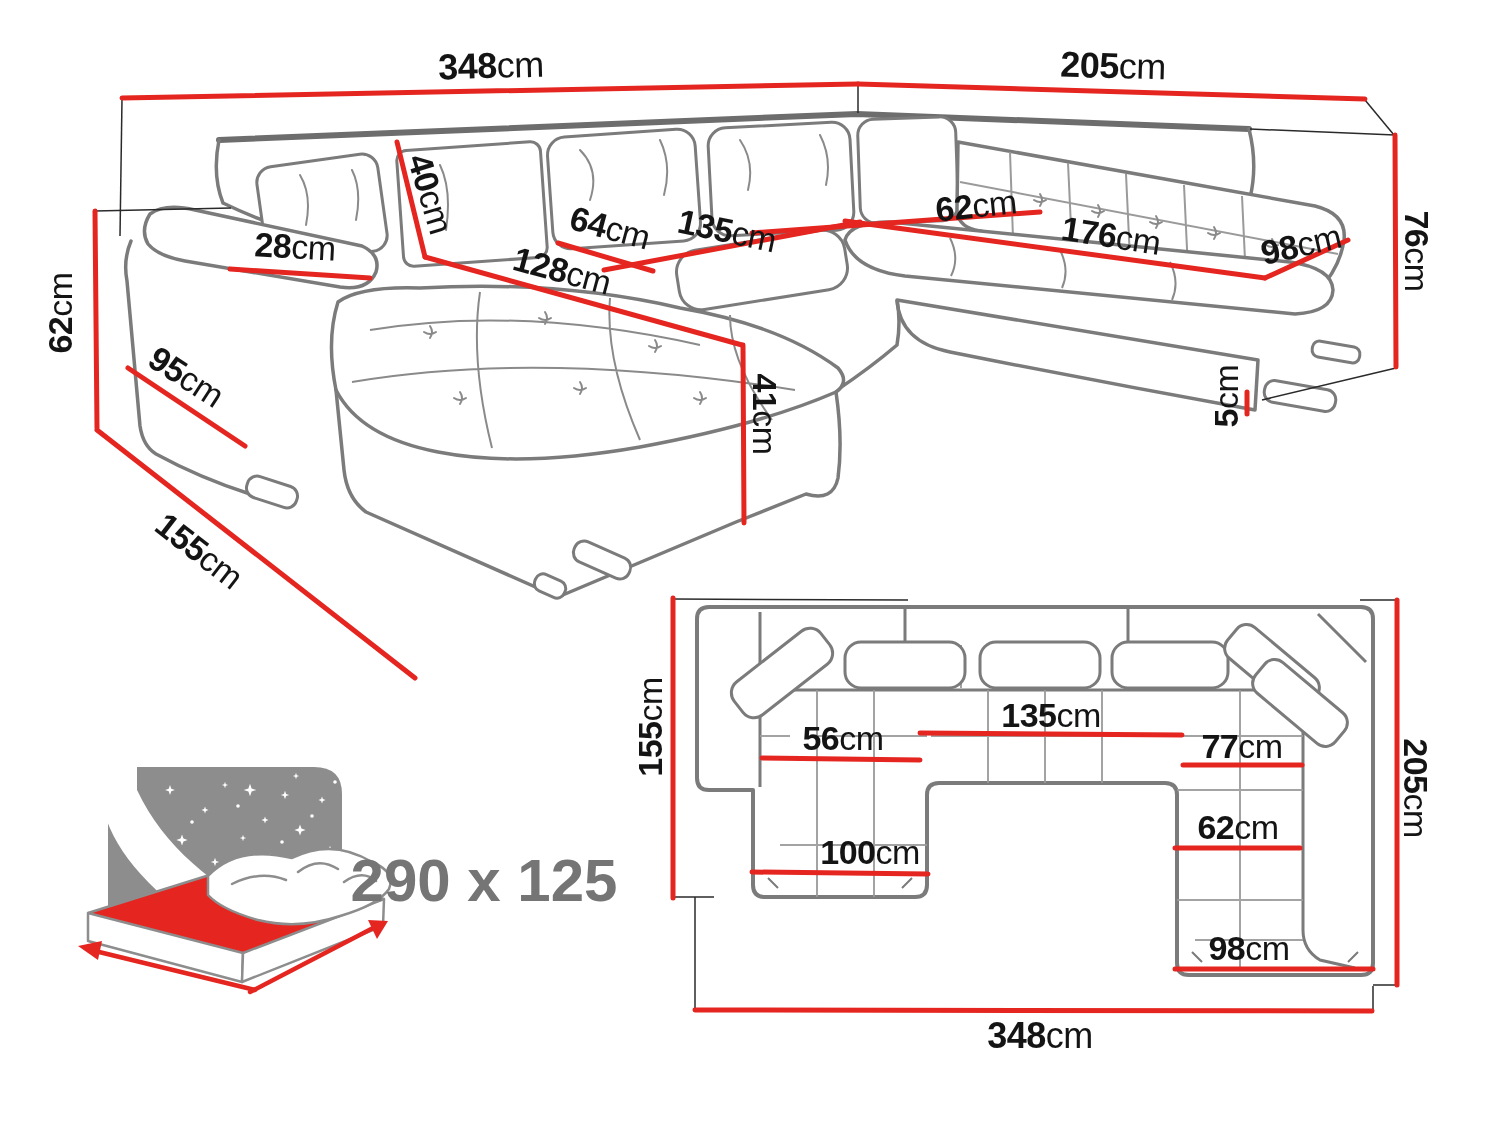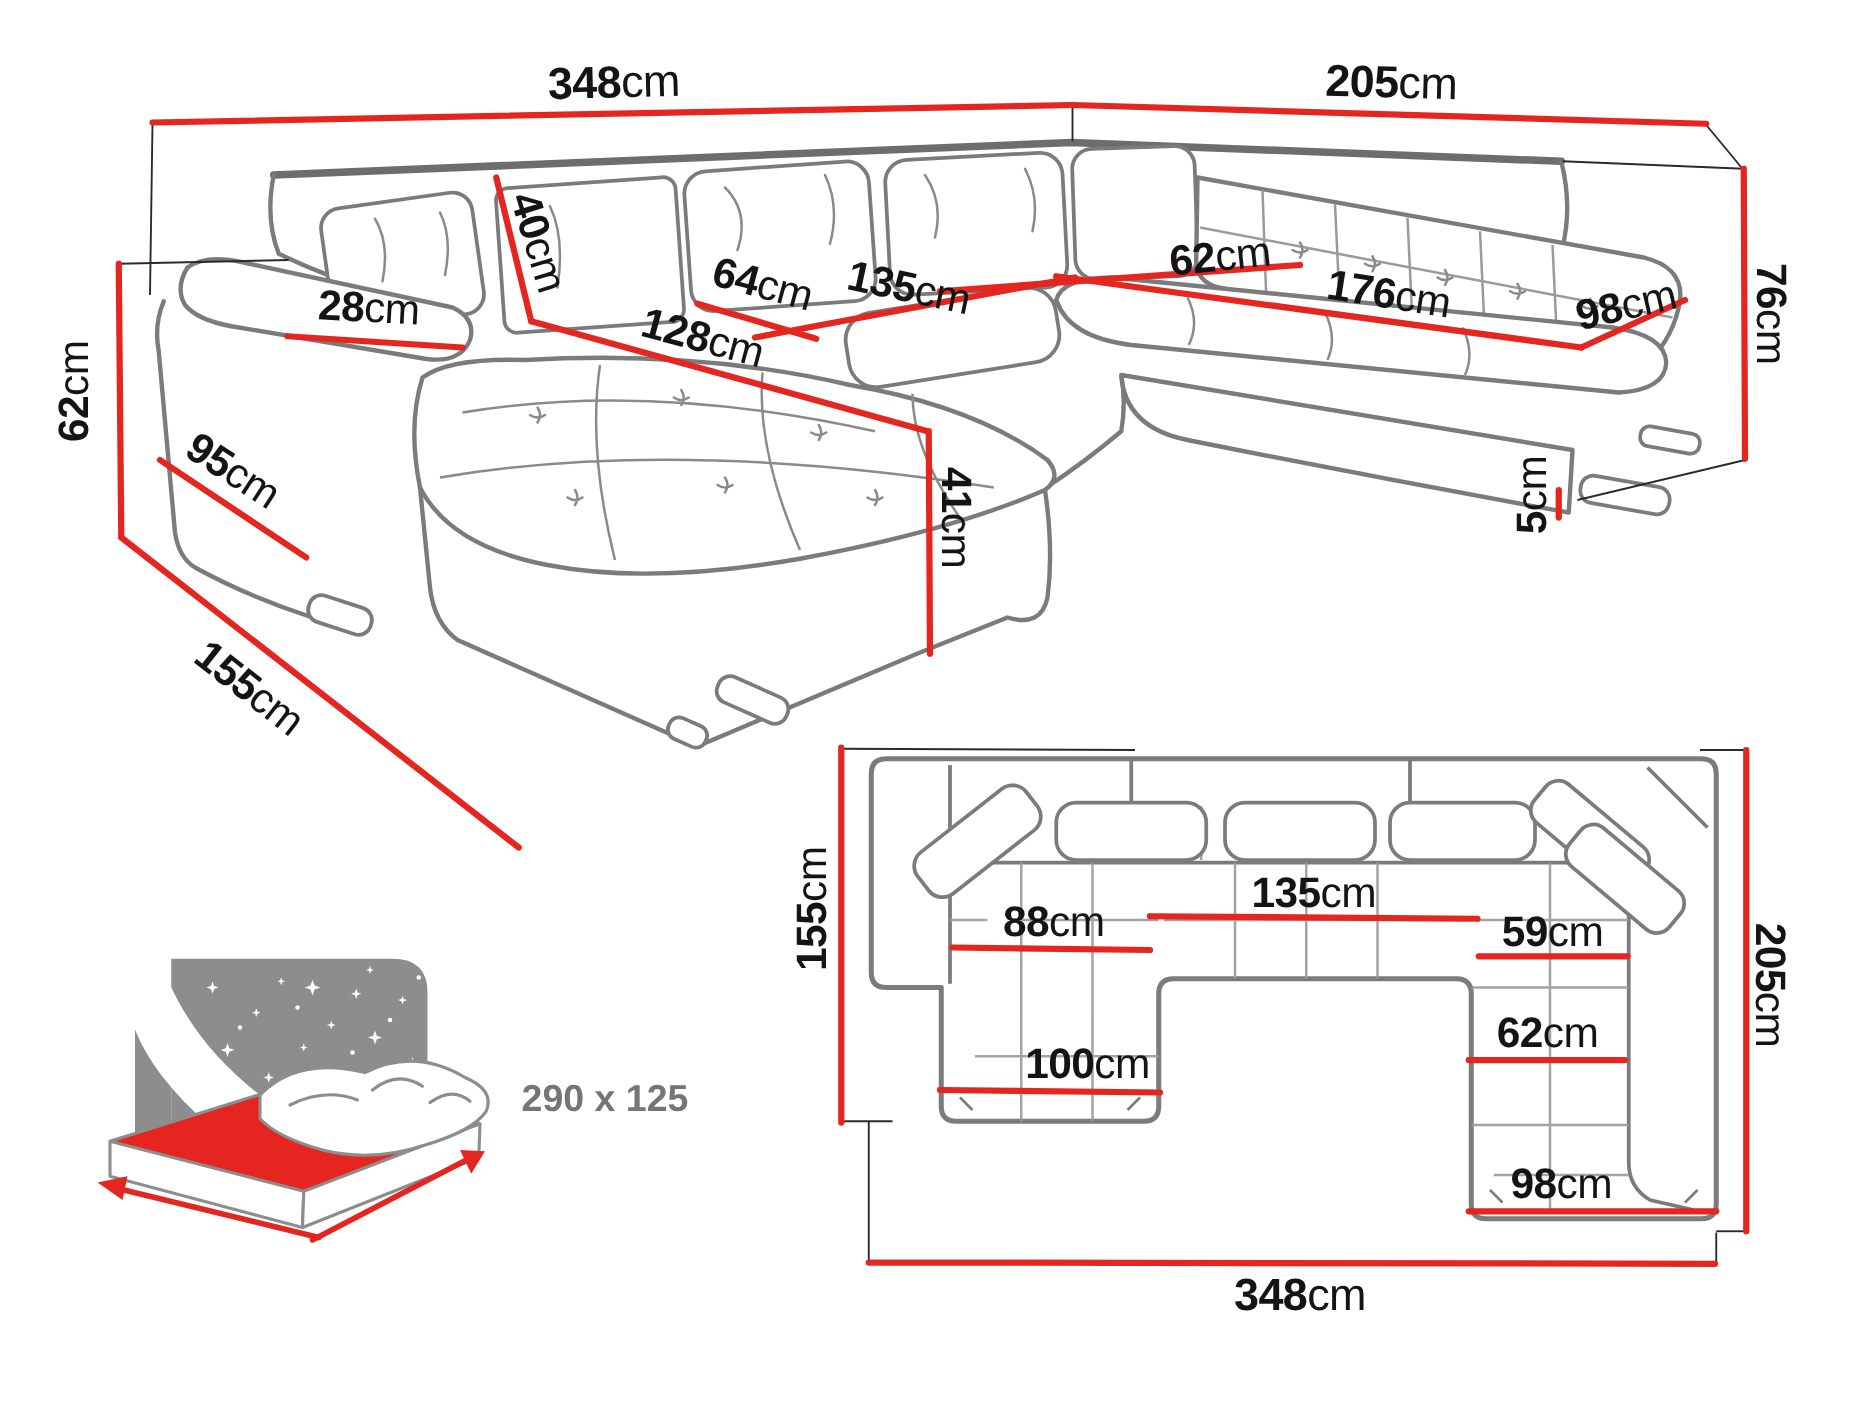--- a/index.html
+++ b/index.html
@@ -3,21 +3,21 @@
 <meta charset="utf-8">
 <style>
   html,body{margin:0;padding:0;background:#ffffff;}
   #stage{position:relative;width:1500px;height:1125px;background:#fff;overflow:hidden;
          font-family:"Liberation Sans",sans-serif;}
   #art{position:absolute;left:0;top:0;}
   .dim{position:absolute;white-space:nowrap;color:#141414;font-weight:700;
        font-size:34px;letter-spacing:-0.5px;transform:translate(-50%,-50%) rotate(var(--r,0deg));}
   .dim .u{font-weight:400;}
   .dim.big{font-size:36px;}
-  .sleep{position:absolute;white-space:nowrap;color:#757575;font-weight:700;font-size:30px;
+  .sleep{position:absolute;white-space:nowrap;color:#757575;font-weight:700;font-size:60px;
          transform:translate(-50%,-50%);}
 </style>
 </head>
 <body>
 
 <div id="stage">
 
 <svg id="art" width="1500" height="1125" viewBox="0 0 1500 1125">
   <defs>
     <g id="tuft">
@@ -211,24 +211,24 @@
   <div class="dim" style="left:610px;top:228px;--r:15deg"><span class="v">64</span><span class="u">cm</span></div>
   <div class="dim" style="left:727px;top:231px;--r:12deg"><span class="v">135</span><span class="u">cm</span></div>
   <div class="dim" style="left:976px;top:206px;--r:-6deg"><span class="v">62</span><span class="u">cm</span></div>
   <div class="dim" style="left:1111px;top:236px;--r:9deg"><span class="v">176</span><span class="u">cm</span></div>
   <div class="dim" style="left:1301px;top:245px;--r:-13deg"><span class="v">98</span><span class="u">cm</span></div>
   <div class="dim" style="left:1416px;top:251px;--r:90deg"><span class="v">76</span><span class="u">cm</span></div>
   <div class="dim" style="left:764px;top:414px;--r:90deg"><span class="v">41</span><span class="u">cm</span></div>
   <div class="dim" style="left:1226px;top:396px;--r:-90deg"><span class="v">5</span><span class="u">cm</span></div>
 
   <div class="dim" style="left:650px;top:727px;--r:-90deg"><span class="v">155</span><span class="u">cm</span></div>
-  <div class="dim" style="left:843px;top:738px"><span class="v">88</span><span class="u">cm</span></div>
+  <div class="dim" style="left:843px;top:738px"><span class="v">56</span><span class="u">cm</span></div>
   <div class="dim" style="left:1051px;top:715px"><span class="v">135</span><span class="u">cm</span></div>
   <div class="dim" style="left:870px;top:852px"><span class="v">100</span><span class="u">cm</span></div>
-  <div class="dim" style="left:1242px;top:746px"><span class="v">59</span><span class="u">cm</span></div>
+  <div class="dim" style="left:1242px;top:746px"><span class="v">77</span><span class="u">cm</span></div>
   <div class="dim" style="left:1238px;top:827px"><span class="v">62</span><span class="u">cm</span></div>
   <div class="dim" style="left:1249px;top:948px"><span class="v">98</span><span class="u">cm</span></div>
   <div class="dim" style="left:1415px;top:788px;--r:90deg"><span class="v">205</span><span class="u">cm</span></div>
   <div class="dim big" style="left:1040px;top:1036px"><span class="v">348</span><span class="u">cm</span></div>
 
   <div class="sleep" style="left:484px;top:880px"><span>290 x 125</span></div>
 
 </div>
 
 </body></html>

